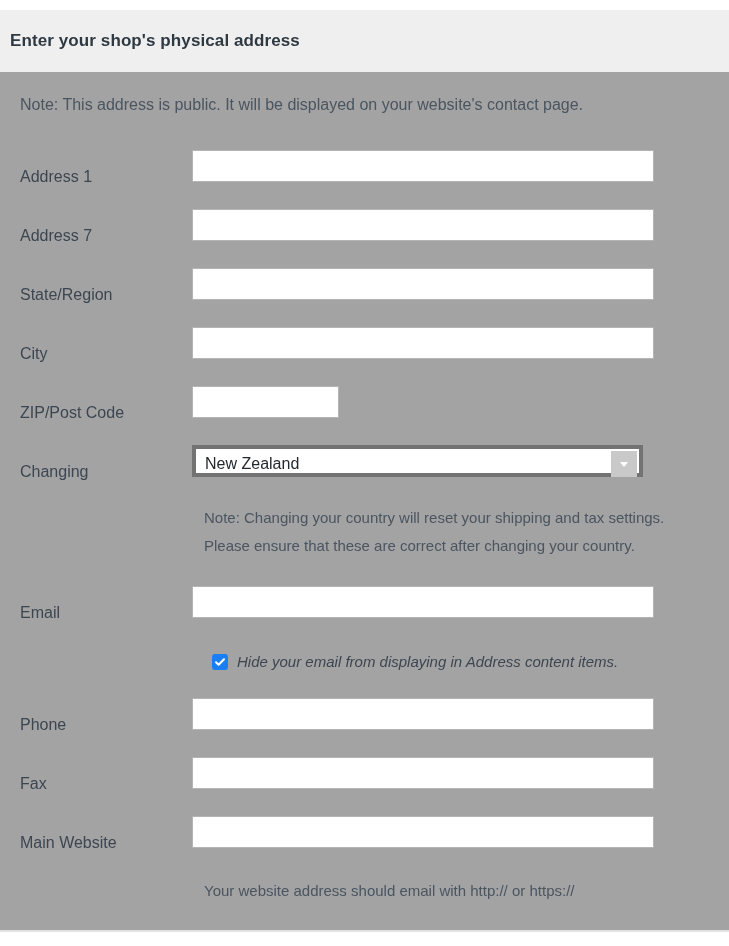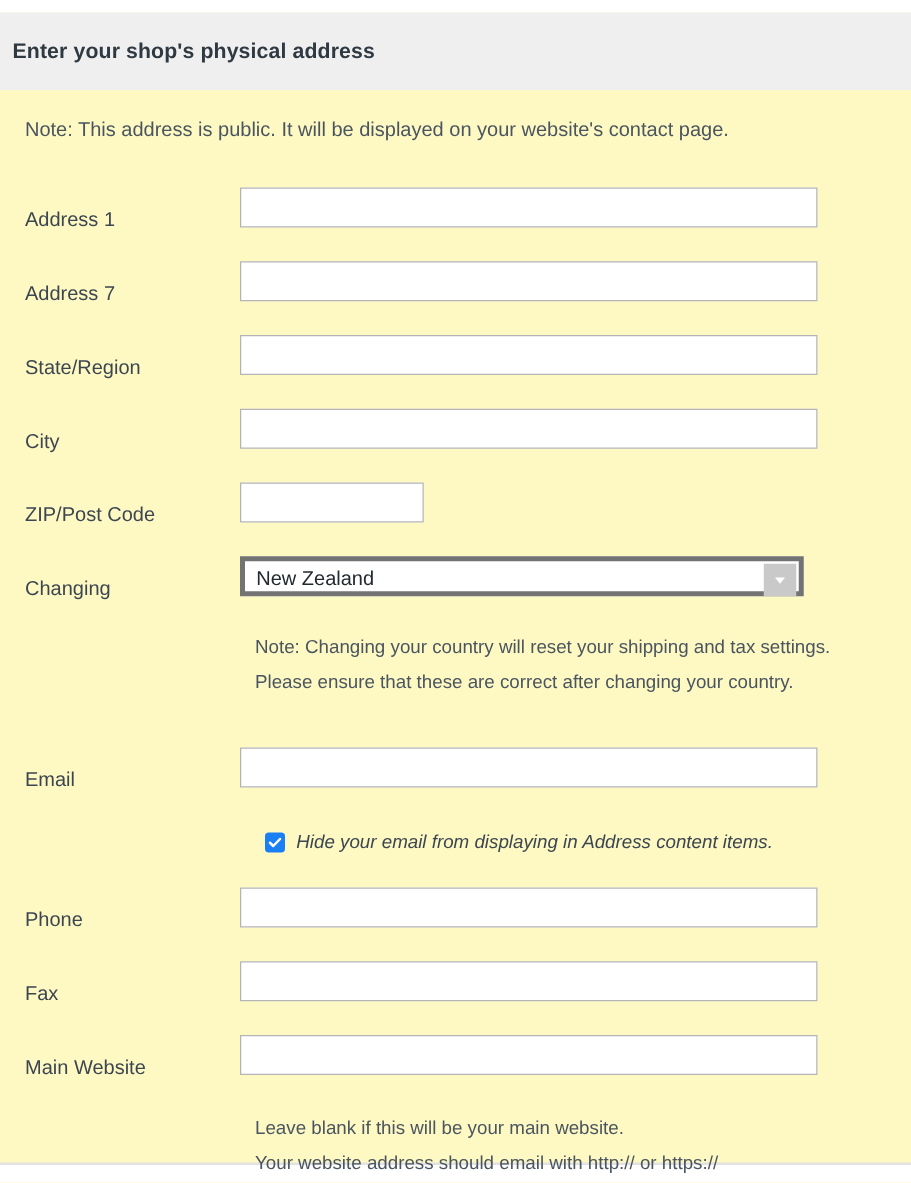--- a/index.html
+++ b/index.html
@@ -13,21 +13,21 @@
     font-family: "Liberation Sans", sans-serif;
     -webkit-font-smoothing: antialiased;
     overflow: hidden;
   }
   .panel {
     position: absolute;
     left: 0;
     top: 10px;
     width: 729px;
     height: 922px;
-    background: #fef9c3;
+    background: #a3a3a3;
     border-bottom: 2px solid #e2e2e2;
     box-sizing: border-box;
   }
   .panel-header {
     height: 62px;
     background: #efefef;
     box-sizing: border-box;
     display: flex;
     align-items: center;
     padding-left: 10px;
@@ -117,21 +117,21 @@
     display: block;
   }
   .hint {
     font-size: 15px;
     color: #4a5560;
     line-height: 28px;
     padding-left: 194px;
   }
   .hint.country {
     margin-top: 14px;
-    margin-bottom: 24px;
+    margin-bottom: 12px;
   }
   .hint.website {
     margin-top: 16px;
   }
   .checkrow {
     display: flex;
     align-items: center;
     padding-left: 202px;
     margin-top: 22px;
     margin-bottom: 14px;
@@ -255,19 +255,18 @@
       </div>
 
       <div class="row">
         <div class="label">Main Website</div>
         <div class="control">
           <input class="txt" type="text" value="" style="">
         </div>
       </div>
 
       <div class="hint website">
-        <div>Leave blank if this will be your main website.</div>
         <div>Your website address should email with http:// or https://</div>
       </div>
 
     </div>
   </div>
 </div>
 
 </body></html>

